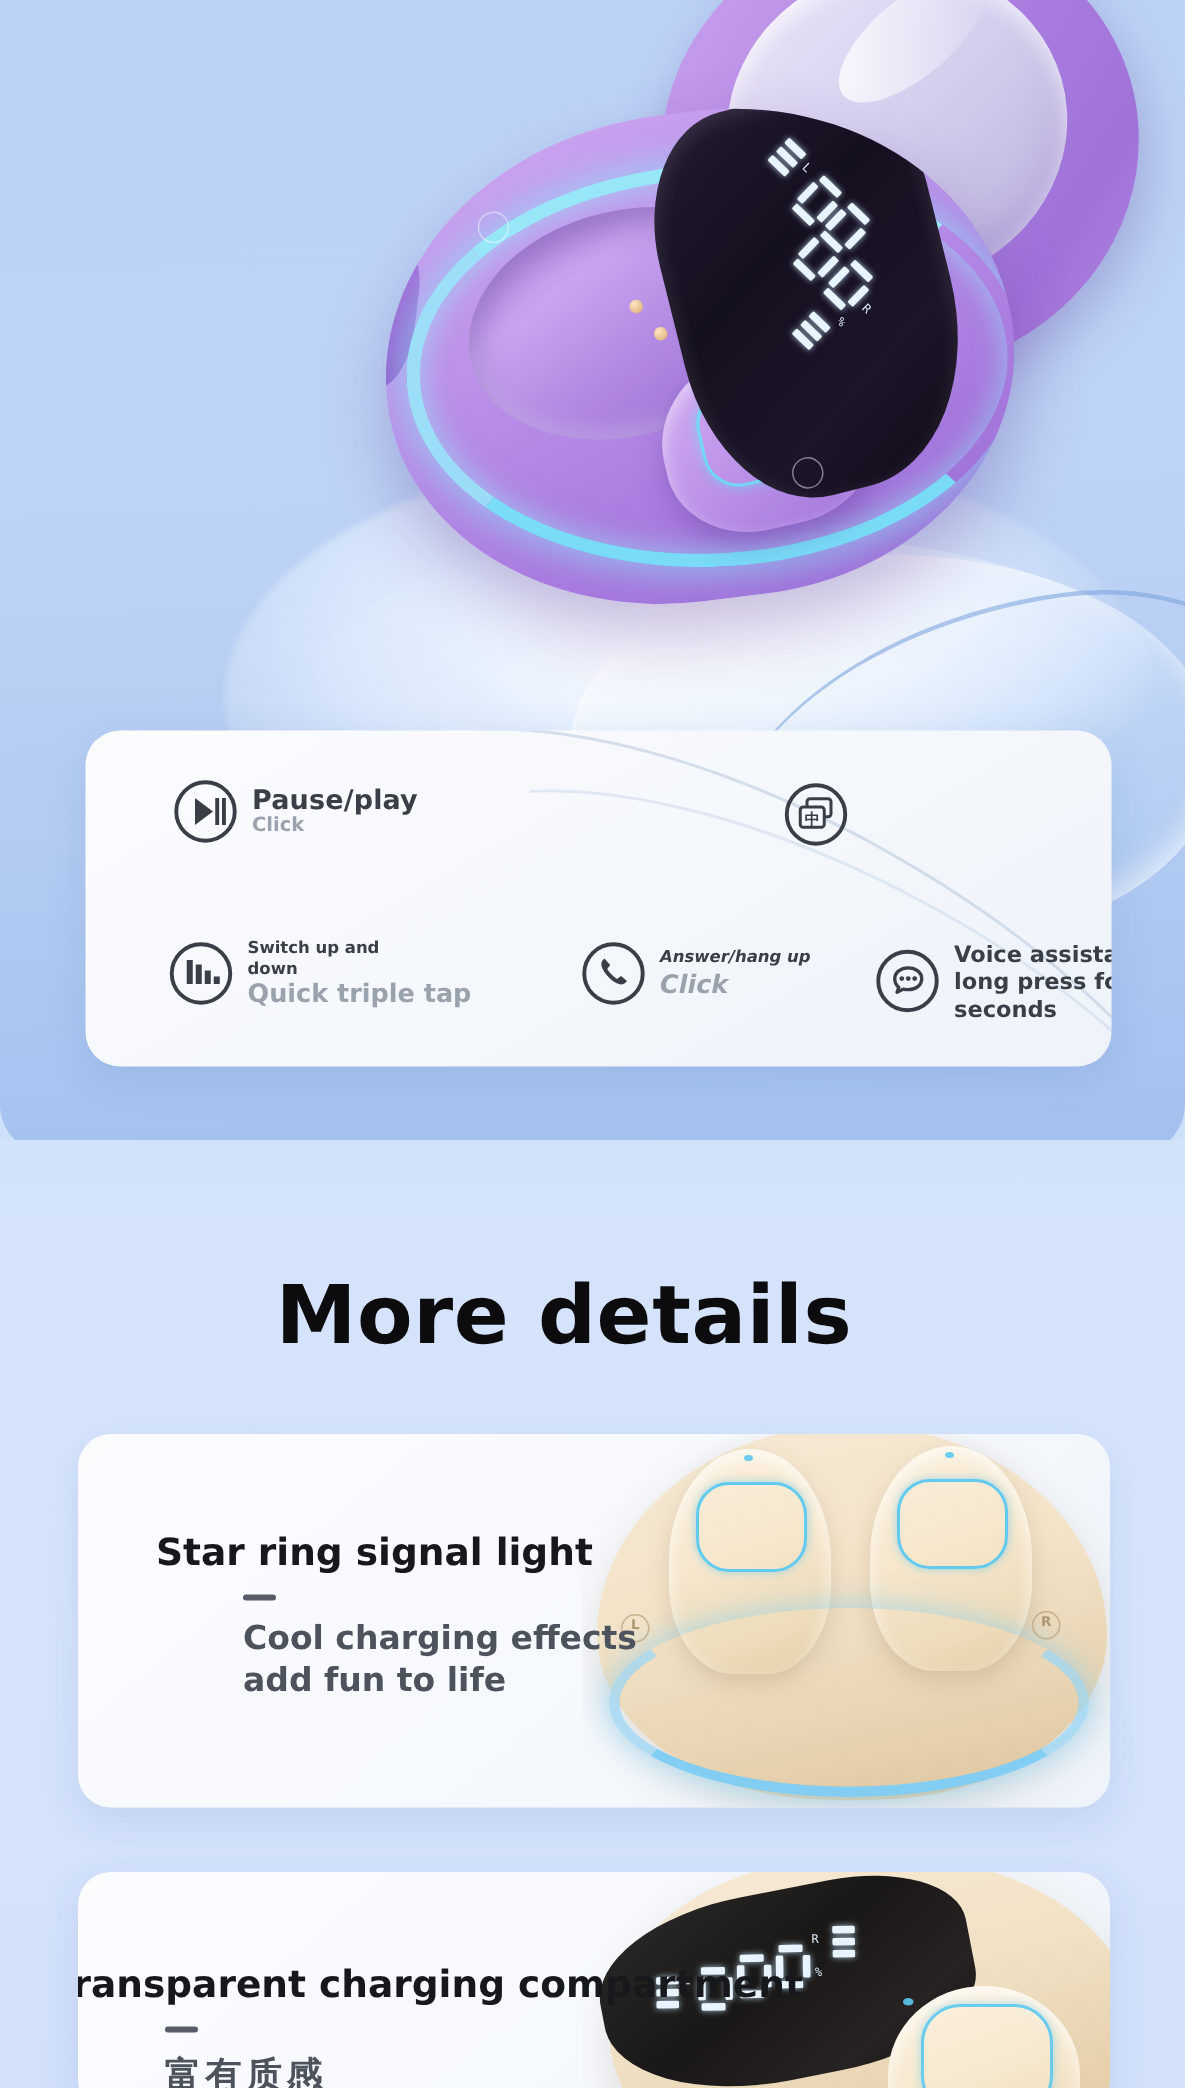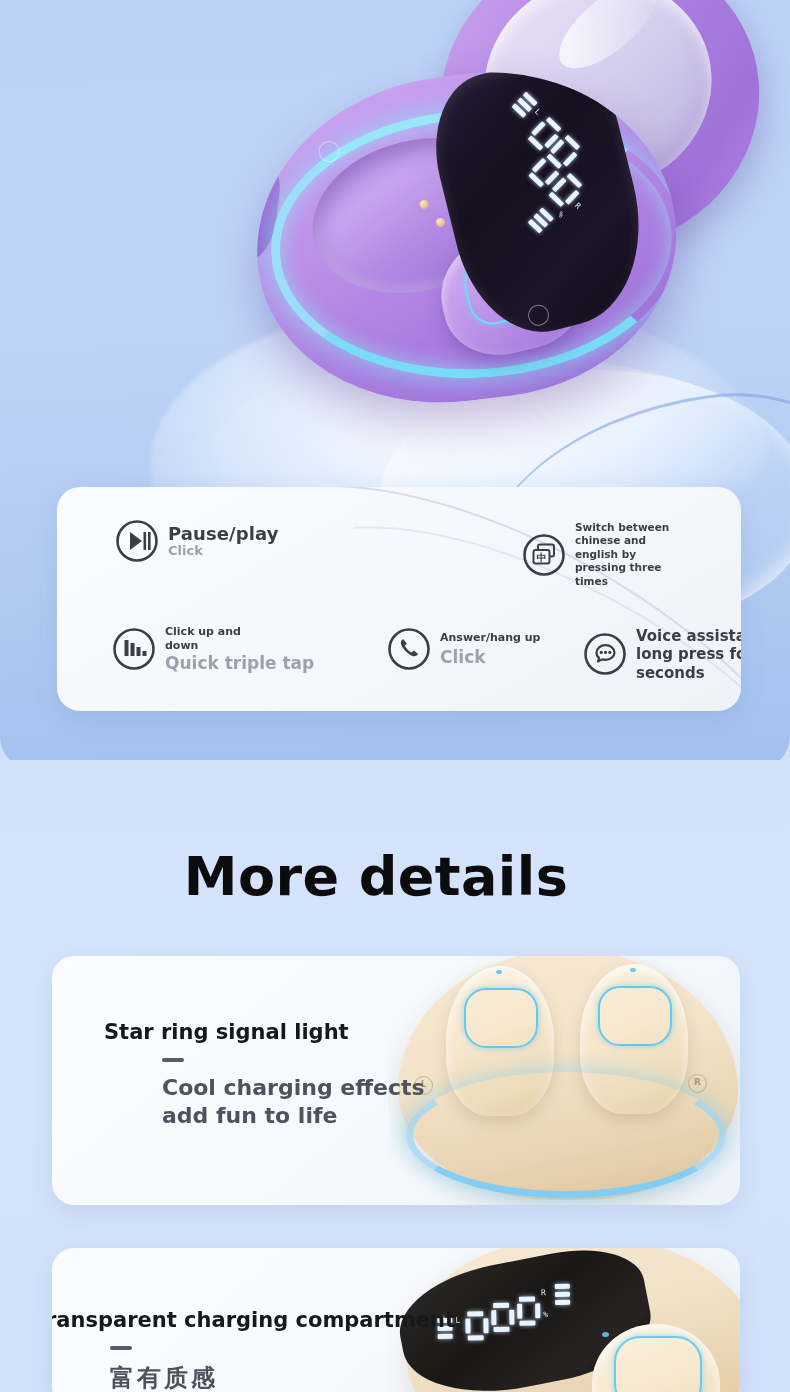--- a/index.html
+++ b/index.html
@@ -172,21 +172,21 @@
   .dcard{
     position:absolute;left:52px;width:688px;
     background:linear-gradient(140deg,#fbfcfe 0%,#f6f9fd 50%,#eef3fa 100%);
     border-radius:22px;
     box-shadow:0 8px 24px rgba(95,130,185,.15);
     overflow:hidden;
   }
   .dcard.c1{top:956px;height:249px;}
   .dcard.c2{top:1248px;height:160px;}
   .dtext{position:absolute;left:0;width:360px;padding:0 0 0 0;}
-  .d-title{font-size:21px;font-weight:700;color:#16181c;white-space:nowrap;}
+  .d-title{font-size:25px;font-weight:700;color:#16181c;white-space:nowrap;}
   .d-rule{width:22px;height:4px;background:#565d68;border-radius:2px;margin:14px 0 0 58px;}
   .d-sub{font-size:22px;font-weight:700;color:#4c535d;line-height:1.28;margin-left:58px;margin-top:12px;}
   .d-sub-cn{font-size:24px;font-weight:700;color:#4c535d;margin-left:58px;margin-top:12px;letter-spacing:3px;}
 
   
   .photo1{position:absolute;right:0;top:0;width:352px;height:249px;overflow:hidden;}
   .p1-case{
     position:absolute;left:10px;top:-6px;width:340px;height:250px;
     border-radius:50% 50% 46% 46%/56% 56% 44% 44%;
     background:linear-gradient(168deg,#f6e9d4 0%,#f3e3c9 42%,#e9d5b4 72%,#dcc39c 100%);
@@ -336,42 +336,39 @@
 
       <div class="feat" style="left:465px;top:34px;">
         <span class="ficon">
           <svg width="44" height="44" viewBox="0 0 44 44">
             <circle cx="22" cy="22" r="19.5" fill="none" stroke="#3a3f47" stroke-width="2.6"></circle>
             <rect x="16" y="11.5" width="16" height="12" rx="2" fill="none" stroke="#3a3f47" stroke-width="2"></rect>
             <rect x="11.5" y="17" width="16" height="13.5" rx="2" fill="#f5f8fc" stroke="#3a3f47" stroke-width="2"></rect>
             <text x="19.5" y="28" font-family="DejaVu Sans, sans-serif" font-size="10" font-weight="700" fill="#3a3f47" text-anchor="middle">中</text>
           </svg>
         </span>
-        <span class="ftext">
-          <span class="f-tiny" style="white-space:normal;width:112px;">Switch between chinese and english by pressing three times</span>
-        </span>
       </div>
 
       <div class="feat" style="left:55px;top:138px;">
         <span class="ficon">
           <svg width="44" height="44" viewBox="0 0 44 44">
             <circle cx="22" cy="22" r="19.5" fill="none" stroke="#3a3f47" stroke-width="2.6"></circle>
             <rect x="12.5" y="13" width="4" height="16" fill="#3a3f47"></rect>
             <rect x="18.5" y="16" width="4" height="13" fill="#3a3f47"></rect>
             <rect x="24.5" y="20" width="4" height="9" fill="#3a3f47"></rect>
             <rect x="30.5" y="24" width="4" height="5" fill="#3a3f47"></rect>
           </svg>
         </span>
         <span class="ftext">
-          <span class="f-dark-sm" style="white-space:normal;width:104px;">Click up and down</span>
+          <span class="f-dark-sm" style="white-space:normal;width:104px;">Switch up and down</span>
           <span class="f-grey-big" style="margin-top:1px;">Quick triple tap</span>
         </span>
       </div>
 
-      <div class="feat" style="left:330px;top:140px;">
+      <div class="feat" style="left:330px;top:140px;font-style:italic;">
         <span class="ficon">
           <svg width="44" height="44" viewBox="0 0 44 44">
             <circle cx="22" cy="22" r="19.5" fill="none" stroke="#3a3f47" stroke-width="2.6"></circle>
             <path d="M16 12c-2 1.6-2.6 3.4-1.8 5.6 1.6 4.6 6.8 9.8 11.4 11.4 2.2.8 4-.2 5.4-2l-4-3.4-2.6 2c-2.4-1.4-5.2-4.2-6.6-6.6l2-2.6z" fill="#3a3f47"></path>
           </svg>
         </span>
         <span class="ftext">
           <span class="f-dark-sm">Answer/hang up</span>
           <span class="f-grey-big" style="margin-top:3px;">Click</span>
         </span>

